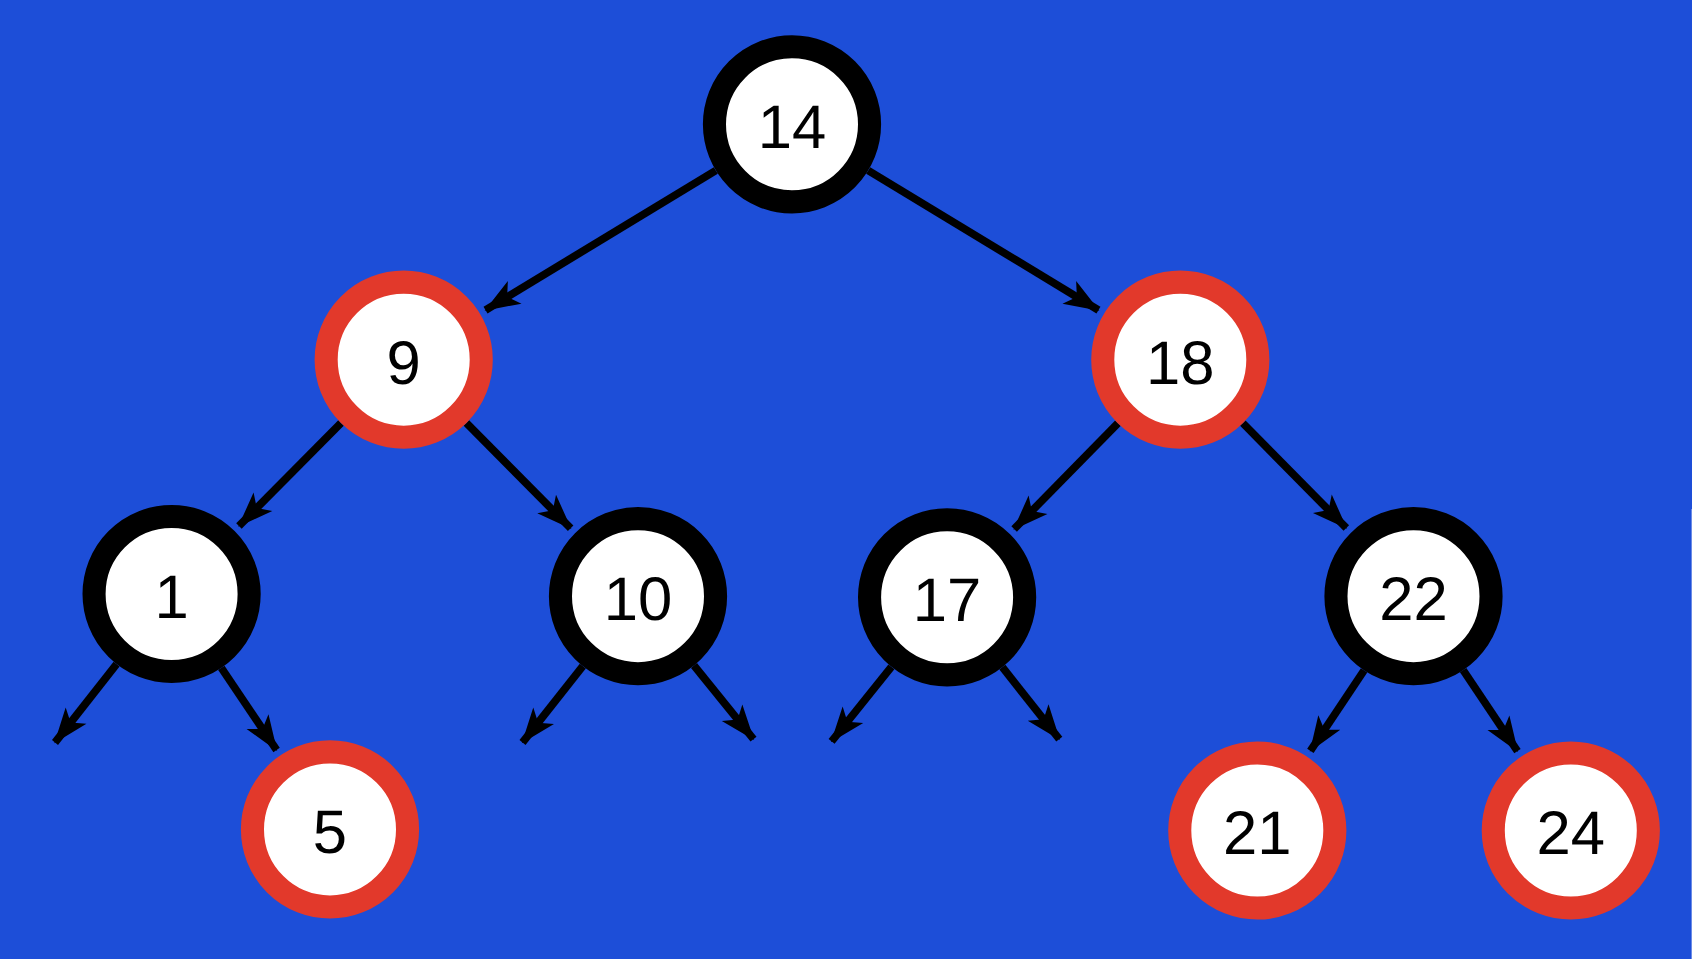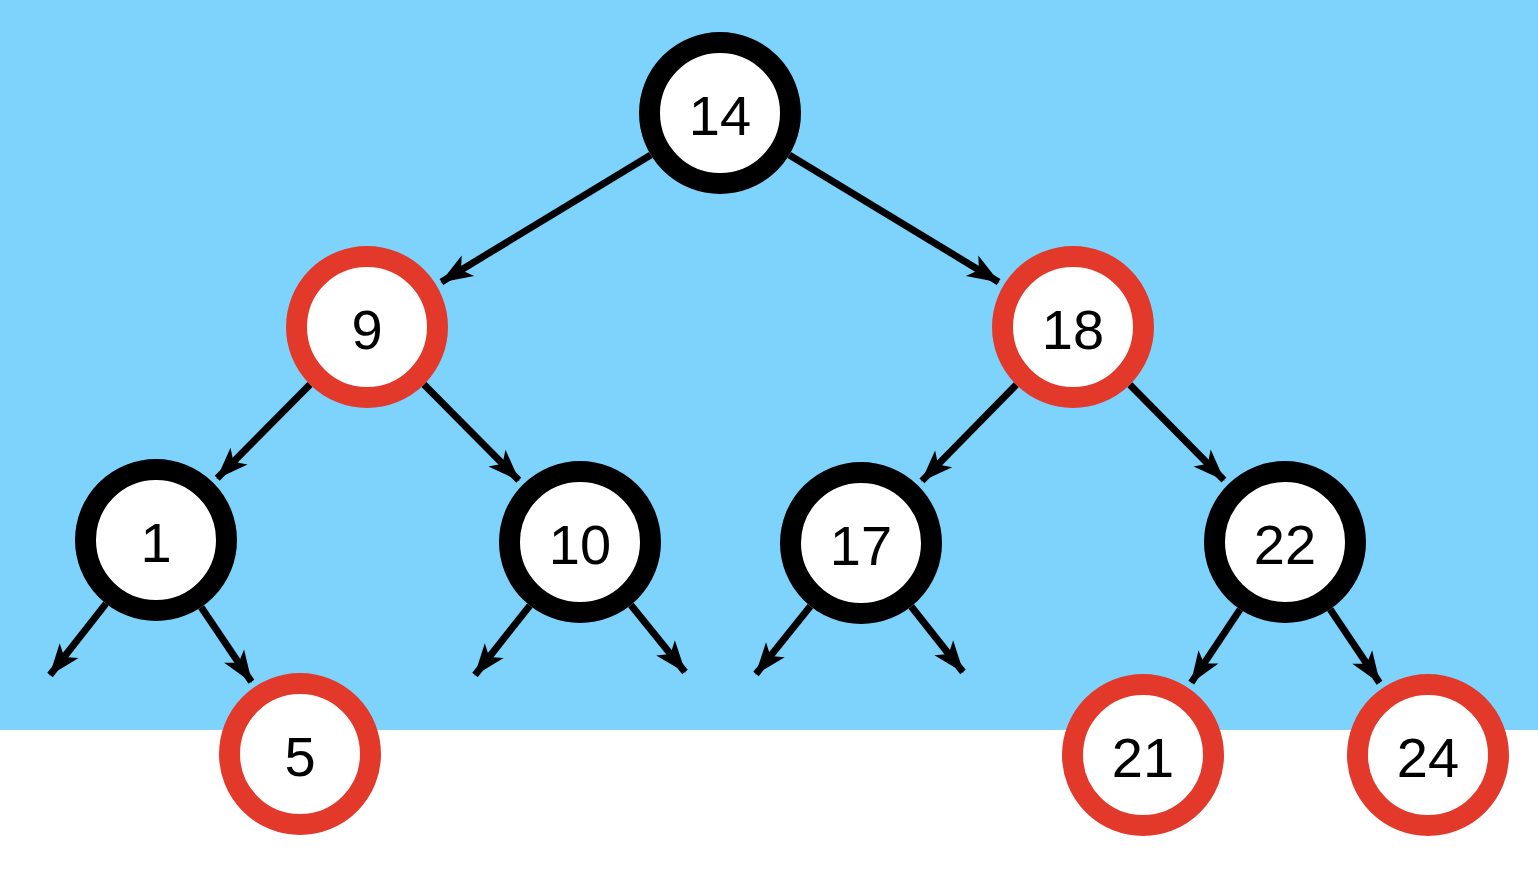--- a/index.html
+++ b/index.html
@@ -7,22 +7,22 @@
     padding: 0;
     width: 1538px;
     height: 872px;
     background: #ffffff;
     overflow: hidden;
     font-family: "Liberation Sans", sans-serif;
   }
   .stage {
     position: relative;
     width: 1538px;
-    height: 730px;
-    background: #7dd3fc;
+    height: 872px;
+    background: #1d4ed8;
   }
   svg text {
     font-family: "Liberation Sans", sans-serif;
     fill: #000000;
   }
 </style>
 </head>
 <body>
 
 <div class="stage">

